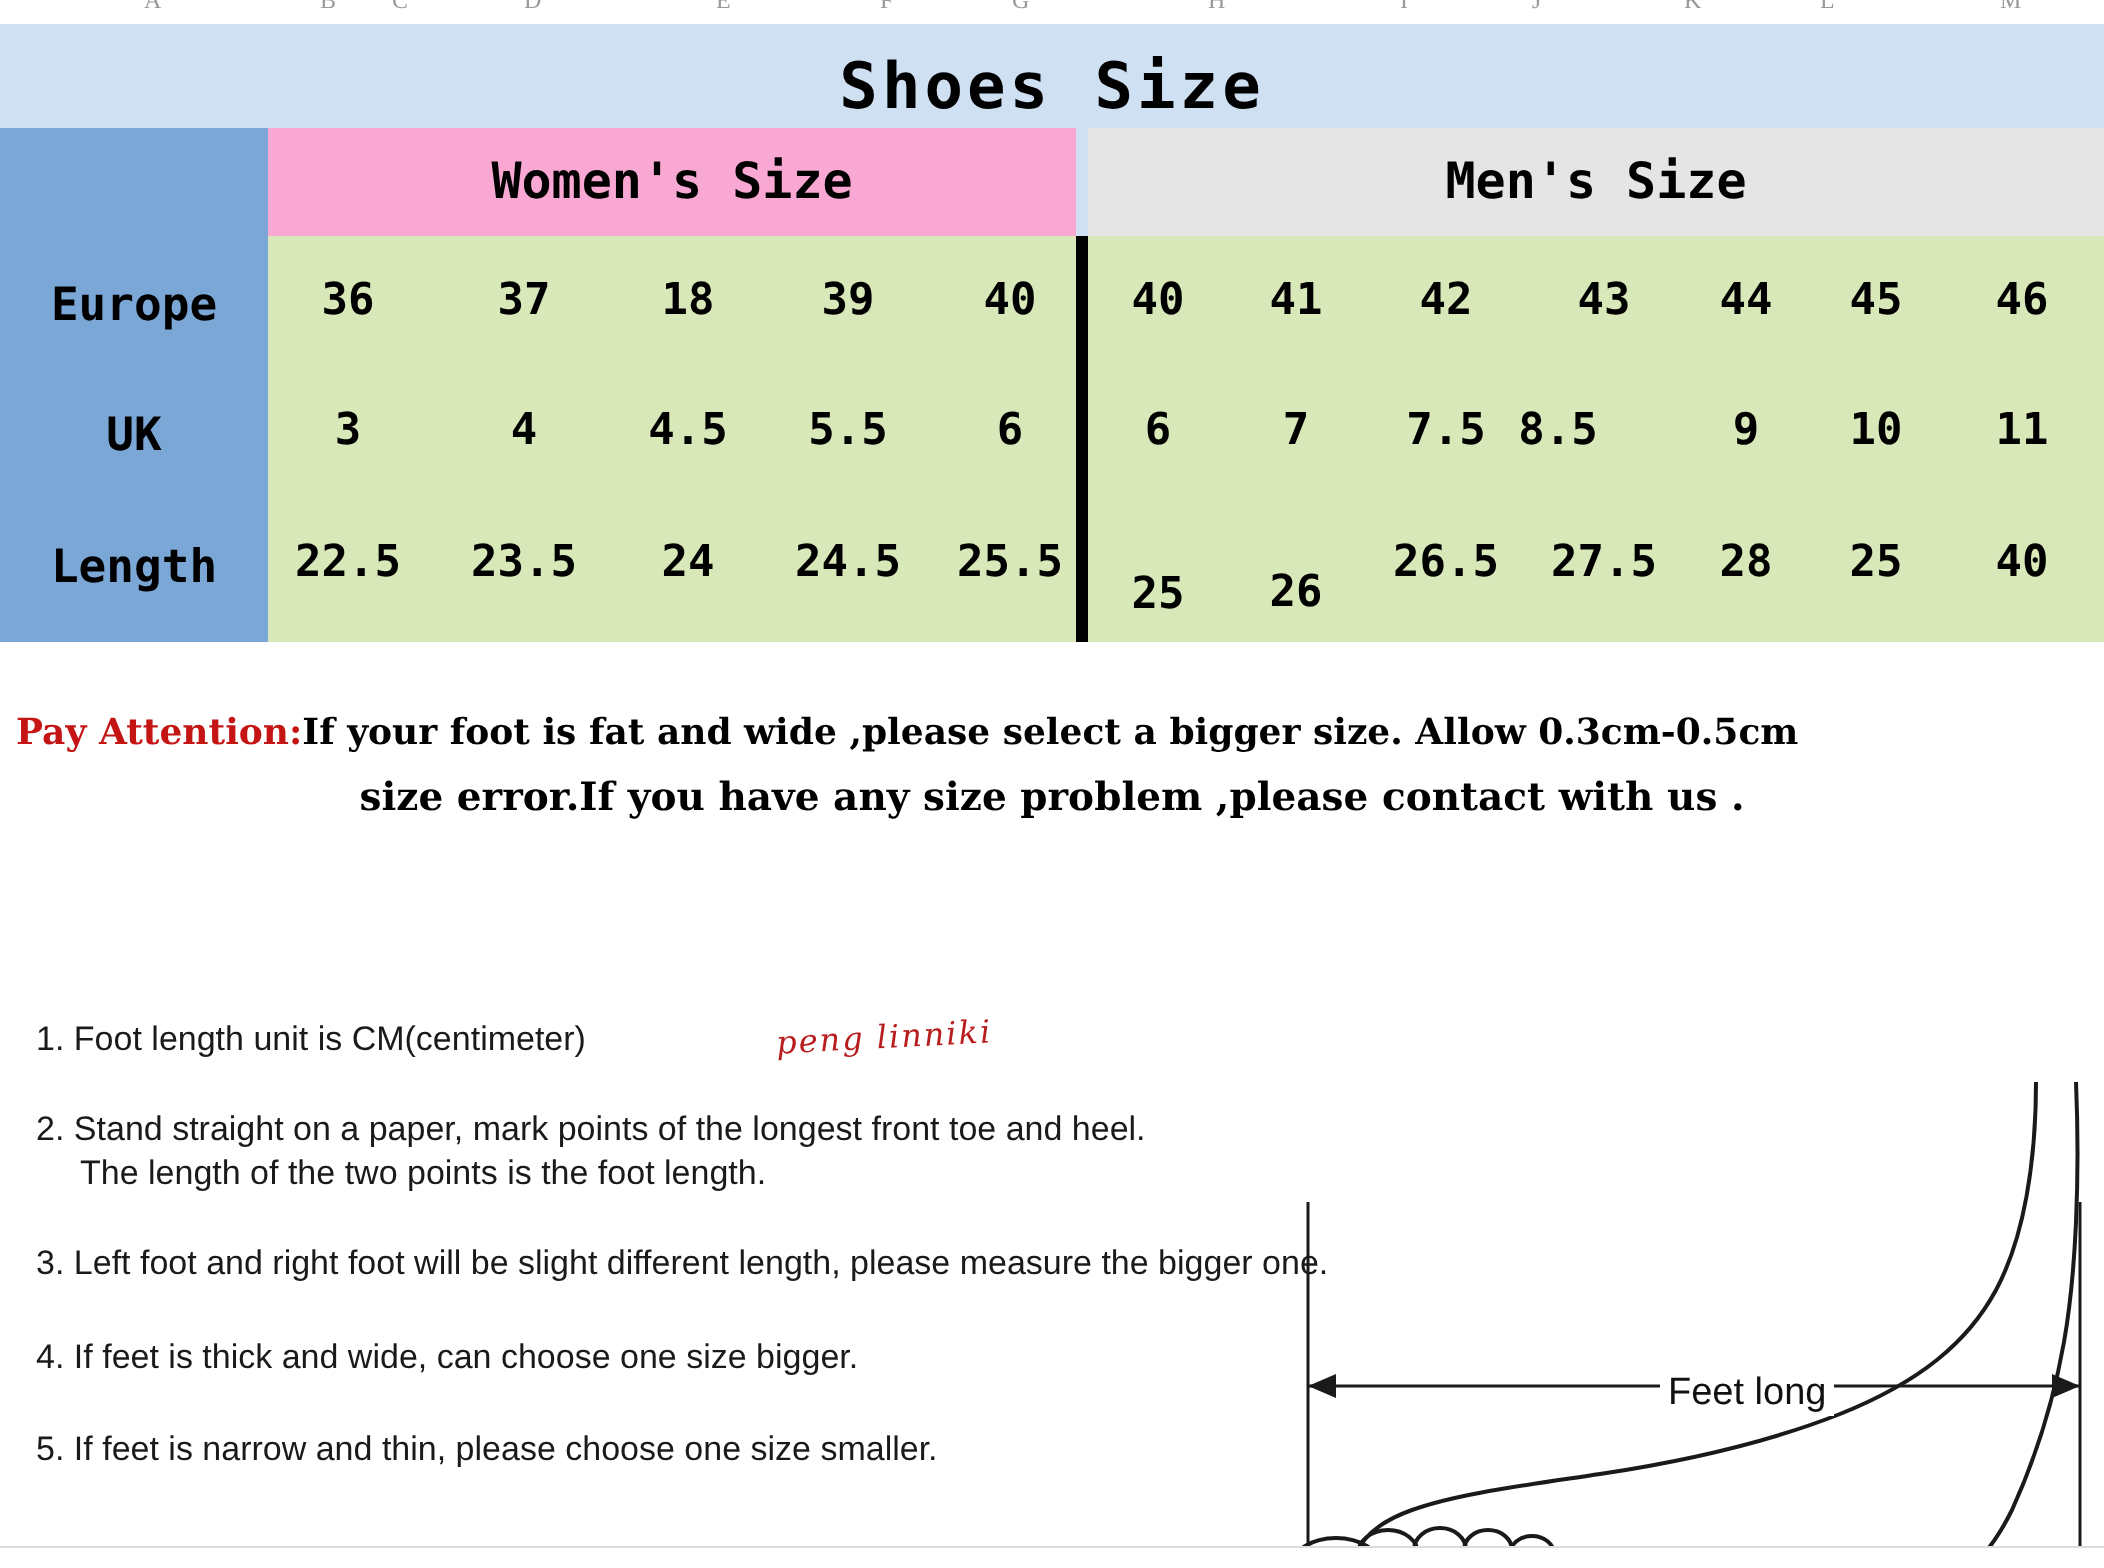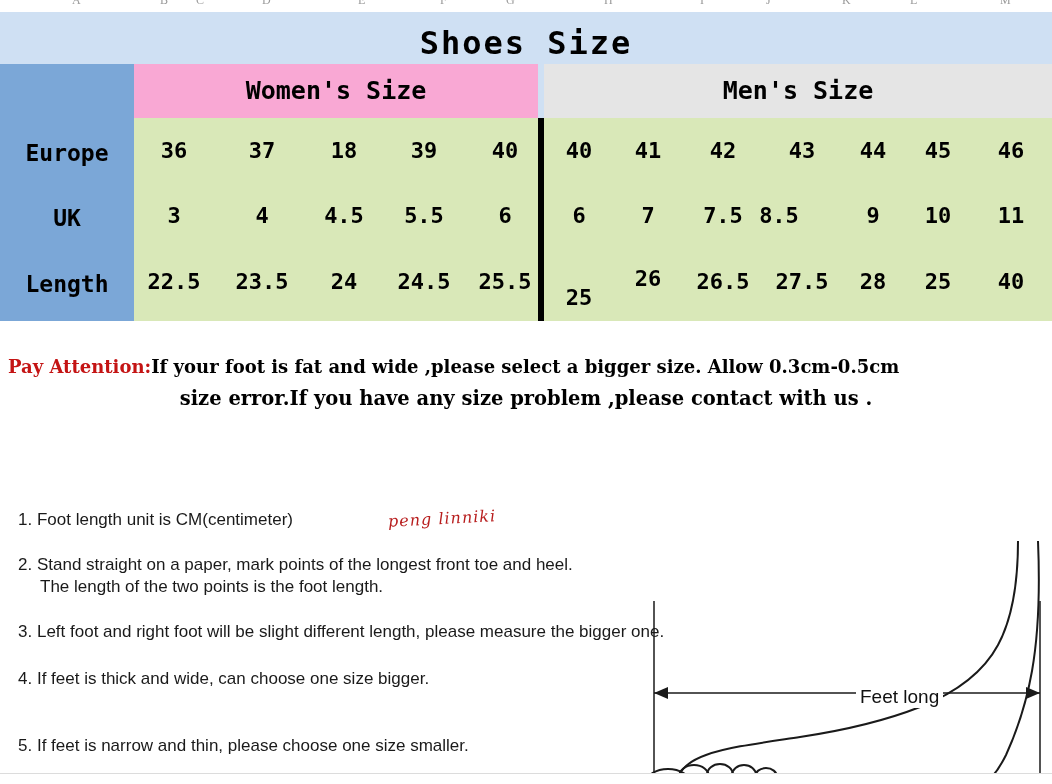--- a/index.html
+++ b/index.html
@@ -233,21 +233,20 @@
   }
   .feet-label {
     position: absolute;
     left: 210px;
     top: 145px;
     font-family: "Liberation Sans", sans-serif;
     font-size: 19px;
     color: #111111;
     background: #ffffff;
     padding: 0 4px;
-    margin-left: 26px;
   }
 
   
   .bottom-strip {
     position: absolute;
     left: 0;
     bottom: 0;
     width: 1052px;
     height: 10px;
     background: #ffffff;
@@ -326,21 +325,21 @@
 
     <div class="cell" style="top:139px; left:539px; width:80px;">6</div>
     <div class="cell" style="top:139px; left:608px; width:80px;">7</div>
     <div class="cell" style="top:139px; left:683px; width:80px;">7.5</div>
     <div class="cell" style="top:139px; left:739px; width:80px;">8.5</div>
     <div class="cell" style="top:139px; left:833px; width:80px;">9</div>
     <div class="cell" style="top:139px; left:898px; width:80px;">10</div>
     <div class="cell" style="top:139px; left:971px; width:80px;">11</div>
 
     <div class="cell" style="top:221px; left:539px; width:80px;">25</div>
-    <div class="cell" style="top:202px; left:608px; width:80px;">26</div>
+    <div class="cell" style="top:220px; left:608px; width:80px;">26</div>
     <div class="cell" style="top:205px; left:681px; width:84px;">26.5</div>
     <div class="cell" style="top:205px; left:760px; width:84px;">27.5</div>
     <div class="cell" style="top:205px; left:833px; width:80px;">28</div>
     <div class="cell" style="top:205px; left:898px; width:80px;">25</div>
     <div class="cell" style="top:205px; left:971px; width:80px;">40</div>
   </div>
 
   <div class="note">
     <div class="note-line1"><span class="note-em">Pay Attention:</span><span>If your foot is fat and wide ,please select a bigger size. Allow 0.3cm-0.5cm</span></div>
     <div class="note-line2">size error.If you have any size problem ,please contact with us .</div>
@@ -363,21 +362,21 @@
     <div class="inst" style="top:190px;">
       <span class="num">3.</span>
       <span>Left foot and right foot will be slight different length, please measure the bigger one.</span>
     </div>
 
     <div class="inst" style="top:237px;">
       <span class="num">4.</span>
       <span>If feet is thick and wide, can choose one size bigger.</span>
     </div>
 
-    <div class="inst" style="top:283px;margin-top:21px;">
+    <div class="inst" style="top:283px;">
       <span class="num">5.</span>
       <span>If feet is narrow and thin, please choose one size smaller.</span>
     </div>
 
     <div class="foot-area">
       <svg width="432" height="243" viewBox="0 0 432 243">
 
         <path d="M398 0 C 398 40, 392 78, 378 104 C 364 130, 340 150, 300 166
                  C 262 181, 220 190, 180 196 C 140 202, 108 206, 86 214
                  C 72 219, 62 226, 58 236" fill="none" stroke="#1a1a1a" stroke-width="2"></path>

